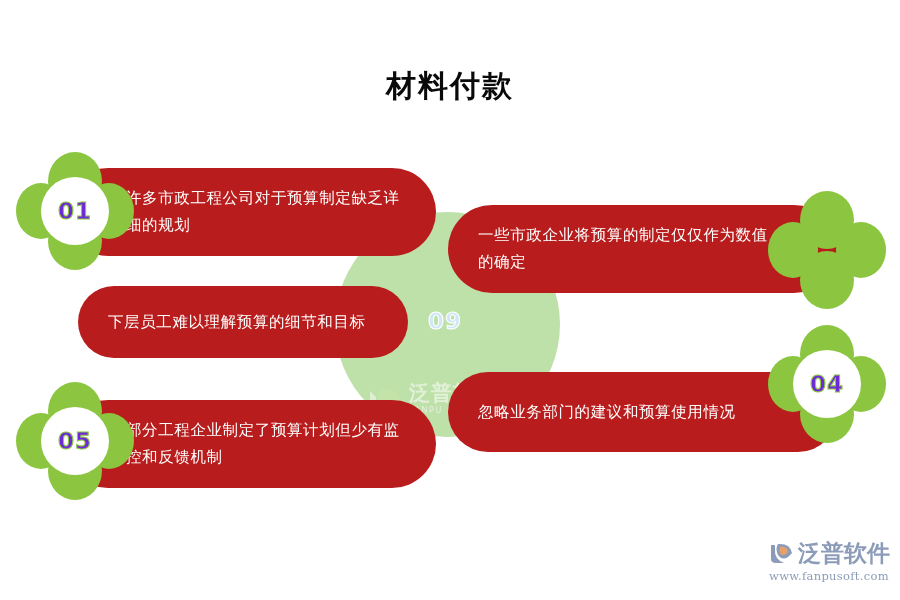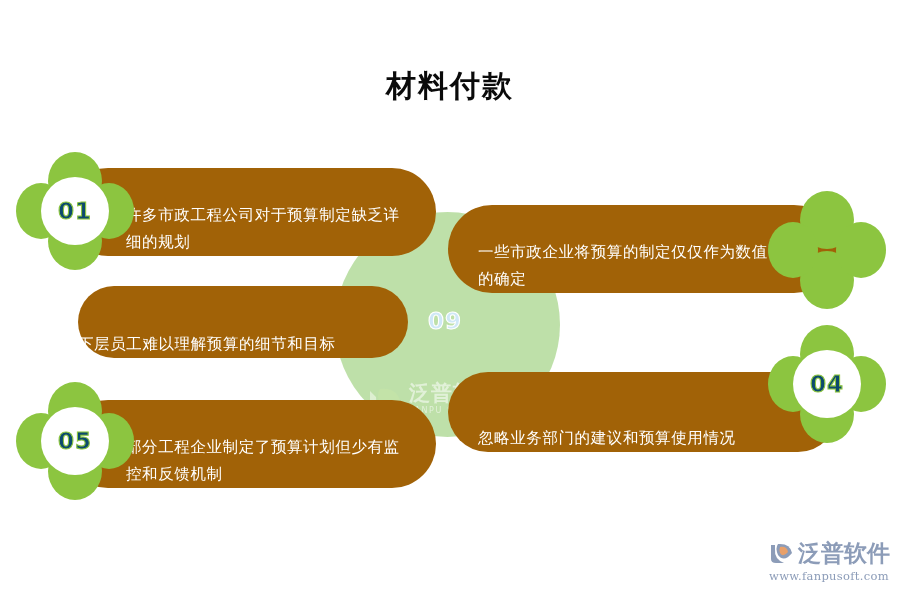--- a/index.html
+++ b/index.html
@@ -76,36 +76,36 @@
   }
 
   
   .row {
     position: absolute;
   }
 
   
   .bar {
     position: absolute;
-    background: #a16207;
+    background: #b91c1c;
     border-radius: 44px;
     box-sizing: border-box;
     display: flex;
-    align-items: flex-end;
+    align-items: center;
   }
   .bar .bar-text {
     color: #ffffff;
     font-size: 15.5px;
     line-height: 27px;
     letter-spacing: .6px;
     font-family: "DejaVu Sans", "Liberation Sans", sans-serif;
   }
   .bar.left-bar  .bar-text { padding-left: 62px; padding-right: 24px; }
   .bar.right-bar .bar-text { padding-left: 30px; padding-right: 70px; }
-  .bar.plain-bar .bar-text { padding-right: 30px; }
+  .bar.plain-bar .bar-text { padding-left: 30px; padding-right: 30px; }
 
   
   .flower {
     position: absolute;
     width: 118px;
     height: 118px;
   }
   .flower .petal {
     position: absolute;
     background: #8cc540;
@@ -143,21 +143,21 @@
     border-radius: 50%;
     background: #ffffff;
     display: flex;
     align-items: center;
     justify-content: center;
   }
   .flower .disc .num {
     font-size: 23px;
     font-weight: bold;
     letter-spacing: 1px;
-    color: #0c4a6e;
+    color: #6d28d9;
     -webkit-text-stroke: 1.1px #8cc540;
     font-family: "DejaVu Sans", "Liberation Sans", sans-serif;
   }
 
   
   .naked-num {
     position: absolute;
     font-size: 23px;
     font-weight: bold;
     letter-spacing: 1px;

